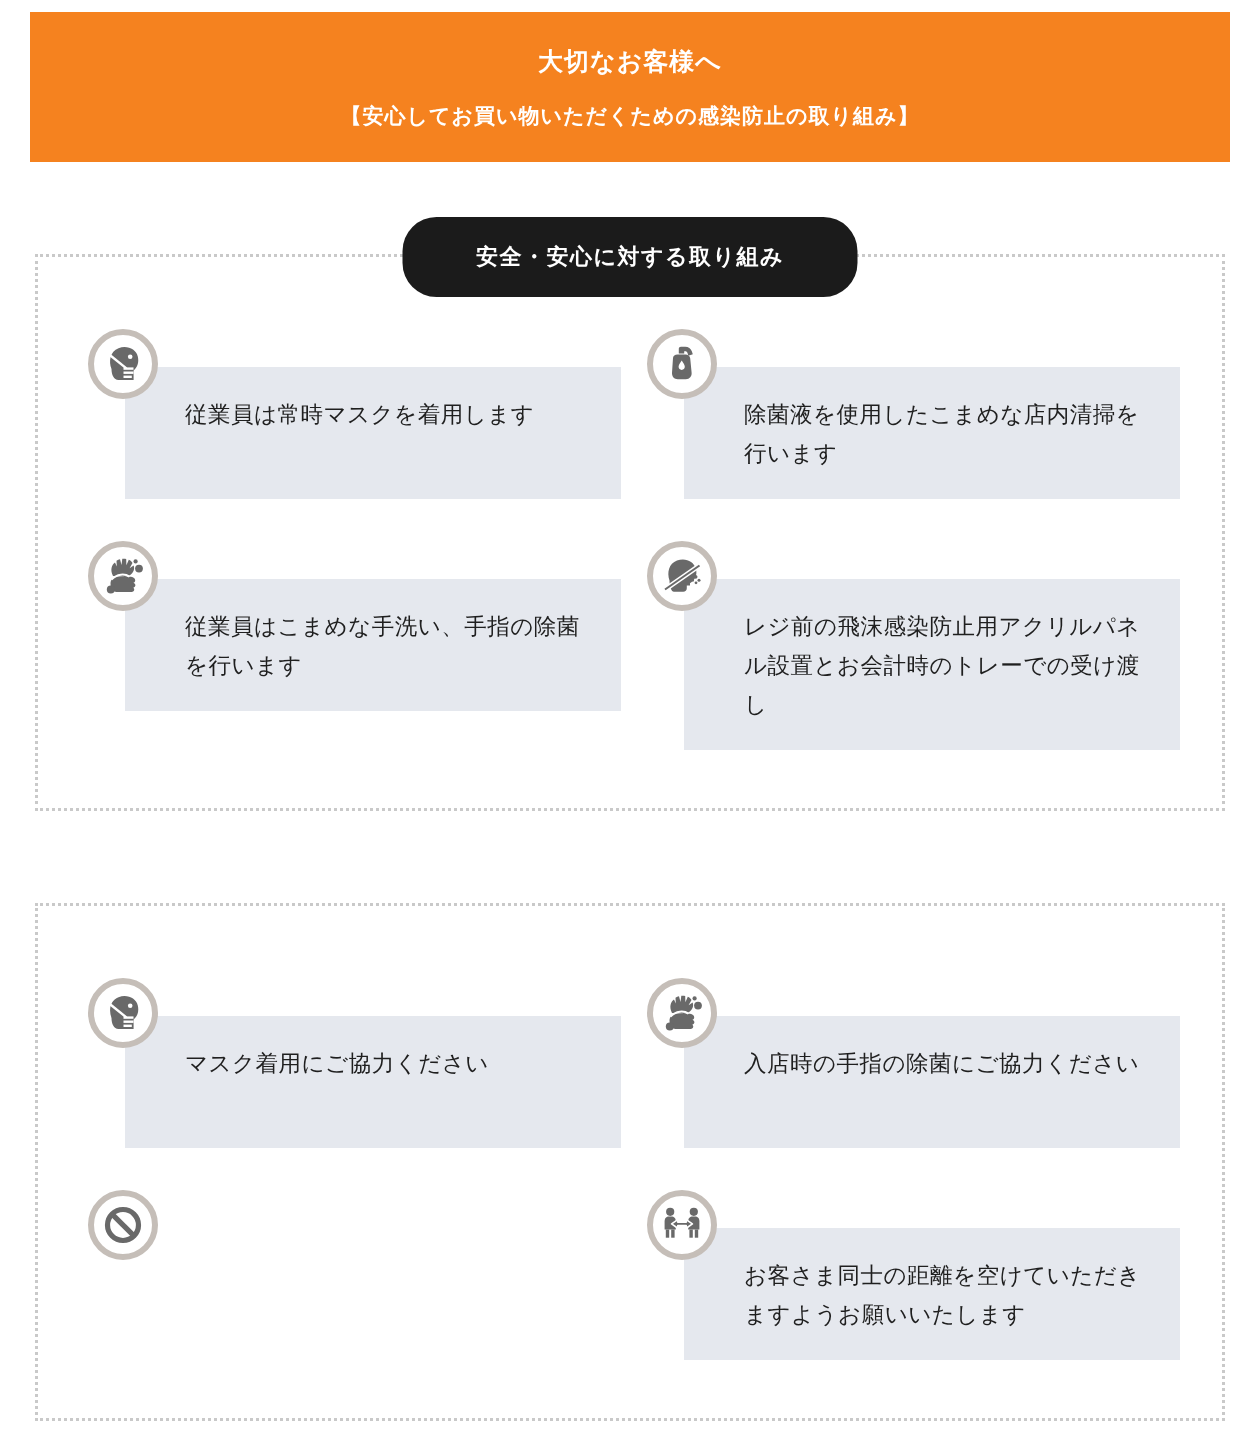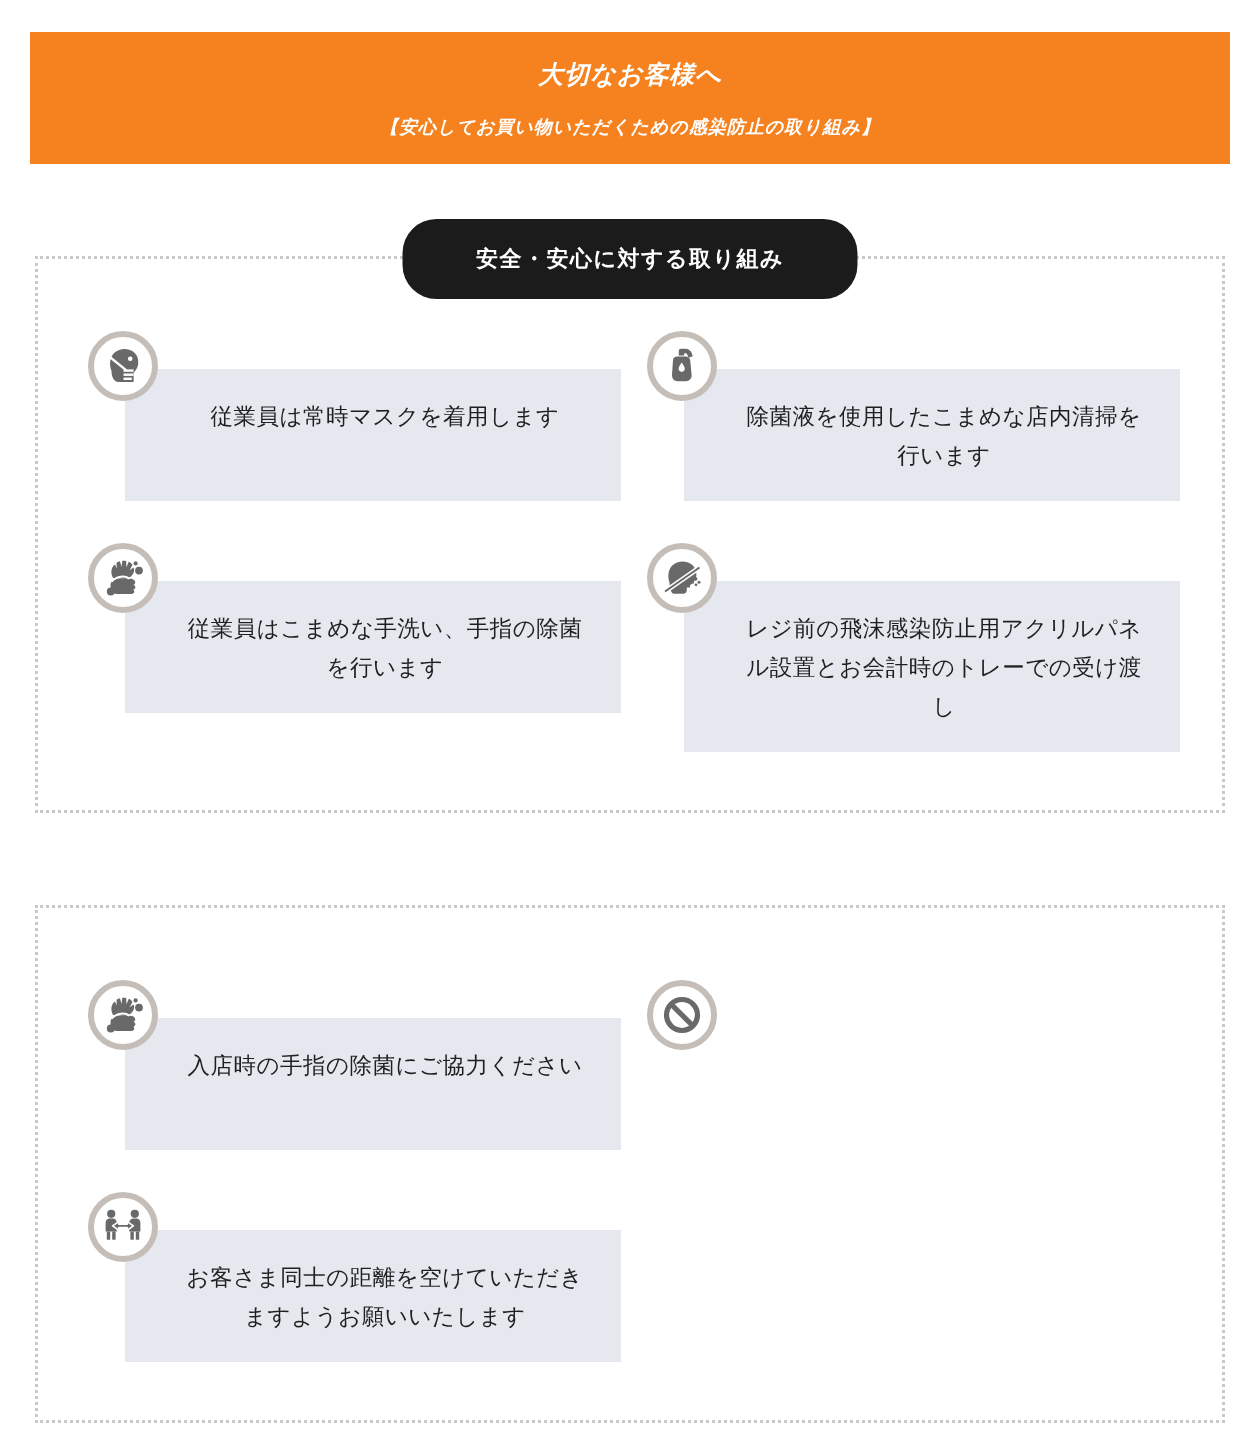--- a/index.html
+++ b/index.html
@@ -6,34 +6,33 @@
   html, body { margin: 0; padding: 0; background: #ffffff; }
   body {
     width: 1260px;
     font-family: "Liberation Sans", "DejaVu Sans", sans-serif;
     color: #1f1f1f;
   }
   .page { width: 1260px; min-height: 1440px; background: #fff; }
 
   
   .banner {
-    margin: 32px 30px 0;
-    height: 132px;
+    margin: 12px 30px 0;
+    height: 150px;
     background: #f5821f;
     color: #fff;
     text-align: center;
     display: flex;
     flex-direction: column;
     justify-content: center;
     gap: 24px;
-    font-style: italic;
   }
   .banner p { margin: 0; font-weight: 700; letter-spacing: 1px; }
   .banner .line1 { font-size: 25px; }
-  .banner .line2 { font-size: 18px; }
+  .banner .line2 { font-size: 21px; }
 
   
   .section {
     position: relative;
     margin: 92px 35px 0;
     border: 3px dotted #c9c9c9;
     padding: 72px 42px 58px 50px;
   }
   .section-pill {
     position: absolute;
@@ -45,21 +44,21 @@
     color: #fff;
     display: flex; align-items: center; justify-content: center;
     font-size: 22px; font-weight: 700; letter-spacing: 1.5px;
   }
   .grid {
     display: grid;
     grid-template-columns: 1fr 1fr;
     column-gap: 26px;
     row-gap: 42px;
   }
-  .item { position: relative; padding-top: 38px; text-align: center; }
+  .item { position: relative; padding-top: 38px; }
   .item-box {
     margin-left: 37px;
     min-height: 132px;
     background: #e5e8ee;
     padding: 28px 36px 26px 60px;
   }
   .item-text {
     margin: 0;
     font-size: 22.5px;
     line-height: 39px;
@@ -201,20 +200,30 @@
           <p class="item-text">レジ前の飛沫感染防止用アクリルパネル設置とお会計時のトレーでの受け渡し</p>
         </div>
       </div>
 
     </div>
   </section>
 
   <section class="section">
     <div class="grid">
 
+      <div class="item">
+        <span class="icon-circle">
+          <svg>
+              <use href="#sym-mask"></use>
+            </svg>
+        </span>
+        <div class="item-box">
+          <p class="item-text">マスク着用にご協力ください</p>
+        </div>
+      </div>
 
       <div class="item">
         <span class="icon-circle">
           <svg>
               <use href="#sym-handwash"></use>
             </svg>
         </span>
         <div class="item-box">
           <p class="item-text">入店時の手指の除菌にご協力ください</p>
         </div>

